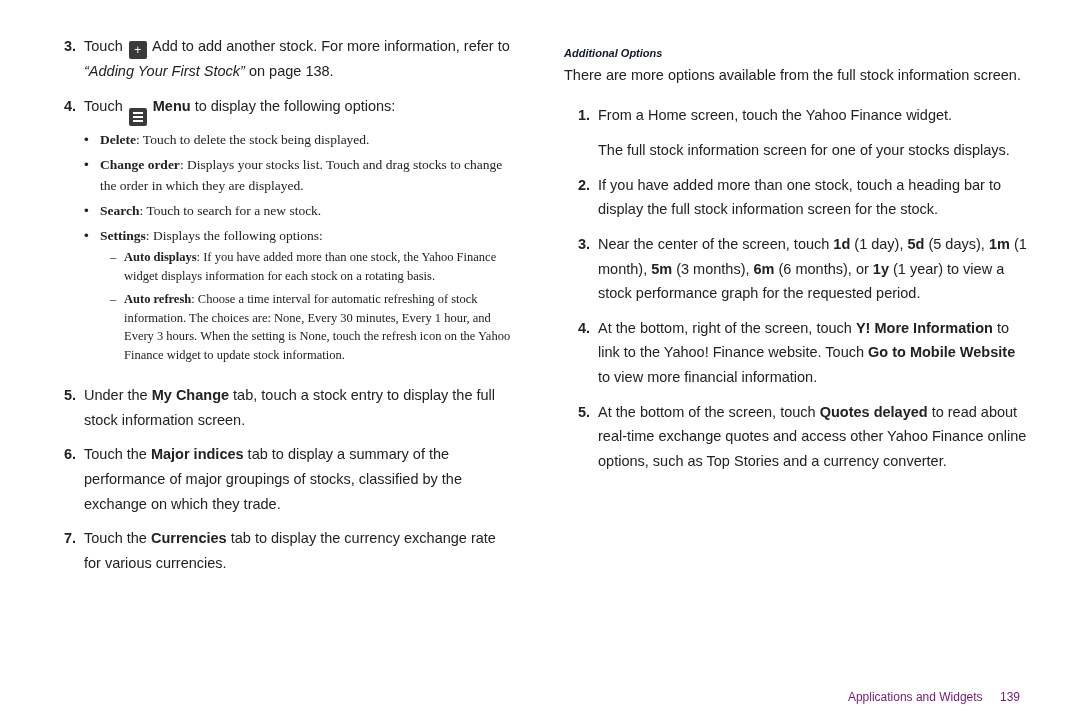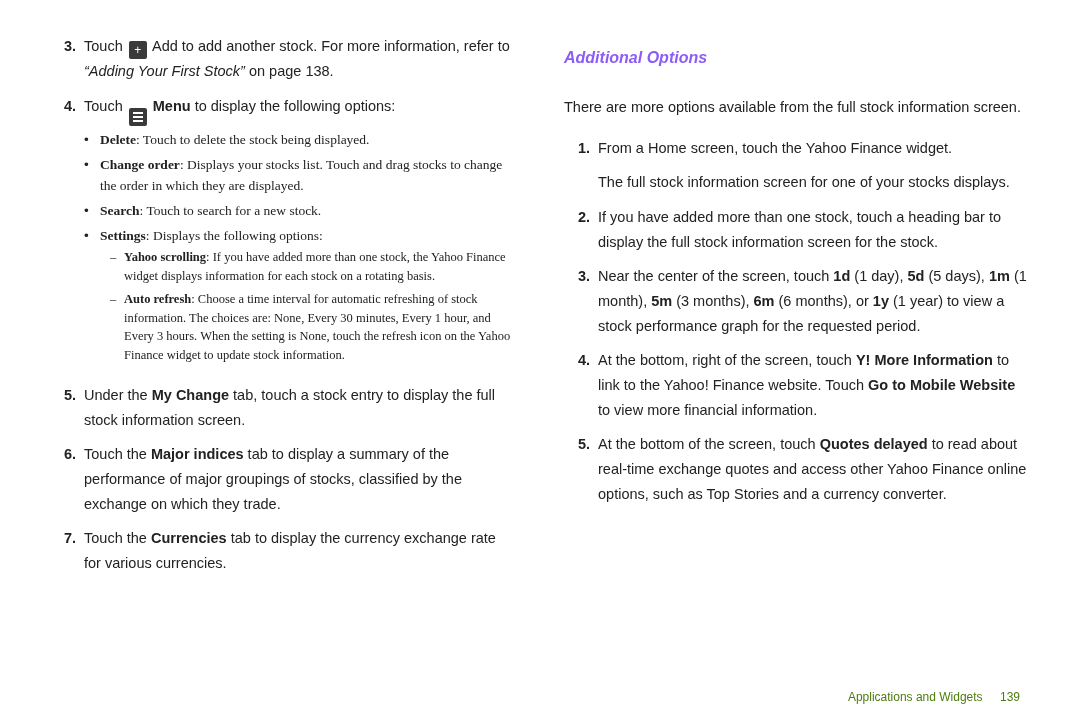--- a/index.html
+++ b/index.html
@@ -21,25 +21,25 @@
   .col {
     width: 50%;
     box-sizing: border-box;
     font-size: 14.5px;
     line-height: 1.7;
   }
   .col-left  { padding-right: 24px; }
   .col-right { padding-left: 24px; }
 
   .heading {
-    color: #8b5cf6;
+    color: #0f172a;
     font-style: italic;
     font-weight: 700;
-    font-size: 16px;
-    margin: 10px 0 24px 0;
+    font-size: 11px;
+    margin: 10px 0 0 0;
   }
 
   .ol-item {
     display: flex;
     margin-bottom: 10px;
   }
   .ol-num {
     font-weight: 700;
     width: 26px;
     flex-shrink: 0;
@@ -94,21 +94,21 @@
     width: 10px;
     height: 2px;
     background: #fff;
   }
 
   .footer {
     position: absolute;
     bottom: 16px;
     right: 60px;
     font-size: 12px;
-    color: #4d7c0f;
+    color: #701a75;
   }
   .footer .pg { margin-left: 14px; }
 
   .intro { margin-bottom: 16px; }
 </style>
 </head>
 <body>
 
 <div class="page">
   <div class="col col-left" id="left-col">
@@ -133,21 +133,21 @@
             </div>
             <div class="bullet-item">
               <div class="bullet-dot">•</div>
               <div class="bullet-body"><b>Search</b>: Touch to search for a new stock.</div>
             </div>
             <div class="bullet-item">
               <div class="bullet-dot">•</div>
               <div class="bullet-body"><b>Settings</b>: Displays the following options:<div class="dash-list">
                   <div class="dash-item">
                     <div class="dash-mark">–</div>
-                    <div class="dash-body"><b>Yahoo scrolling</b>: If you have added more than one stock, the Yahoo Finance widget displays information for each stock on a rotating basis.</div>
+                    <div class="dash-body"><b>Auto displays</b>: If you have added more than one stock, the Yahoo Finance widget displays information for each stock on a rotating basis.</div>
                   </div>
                   <div class="dash-item">
                     <div class="dash-mark">–</div>
                     <div class="dash-body"><b>Auto refresh</b>: Choose a time interval for automatic refreshing of stock information. The choices are: None, Every 30 minutes, Every 1 hour, and Every 3 hours. When the setting is None, touch the refresh icon on the Yahoo Finance widget to update stock information.</div>
                   </div>
                 </div></div>
             </div>
           </div></div>
       </div>
       <div class="ol-item">

